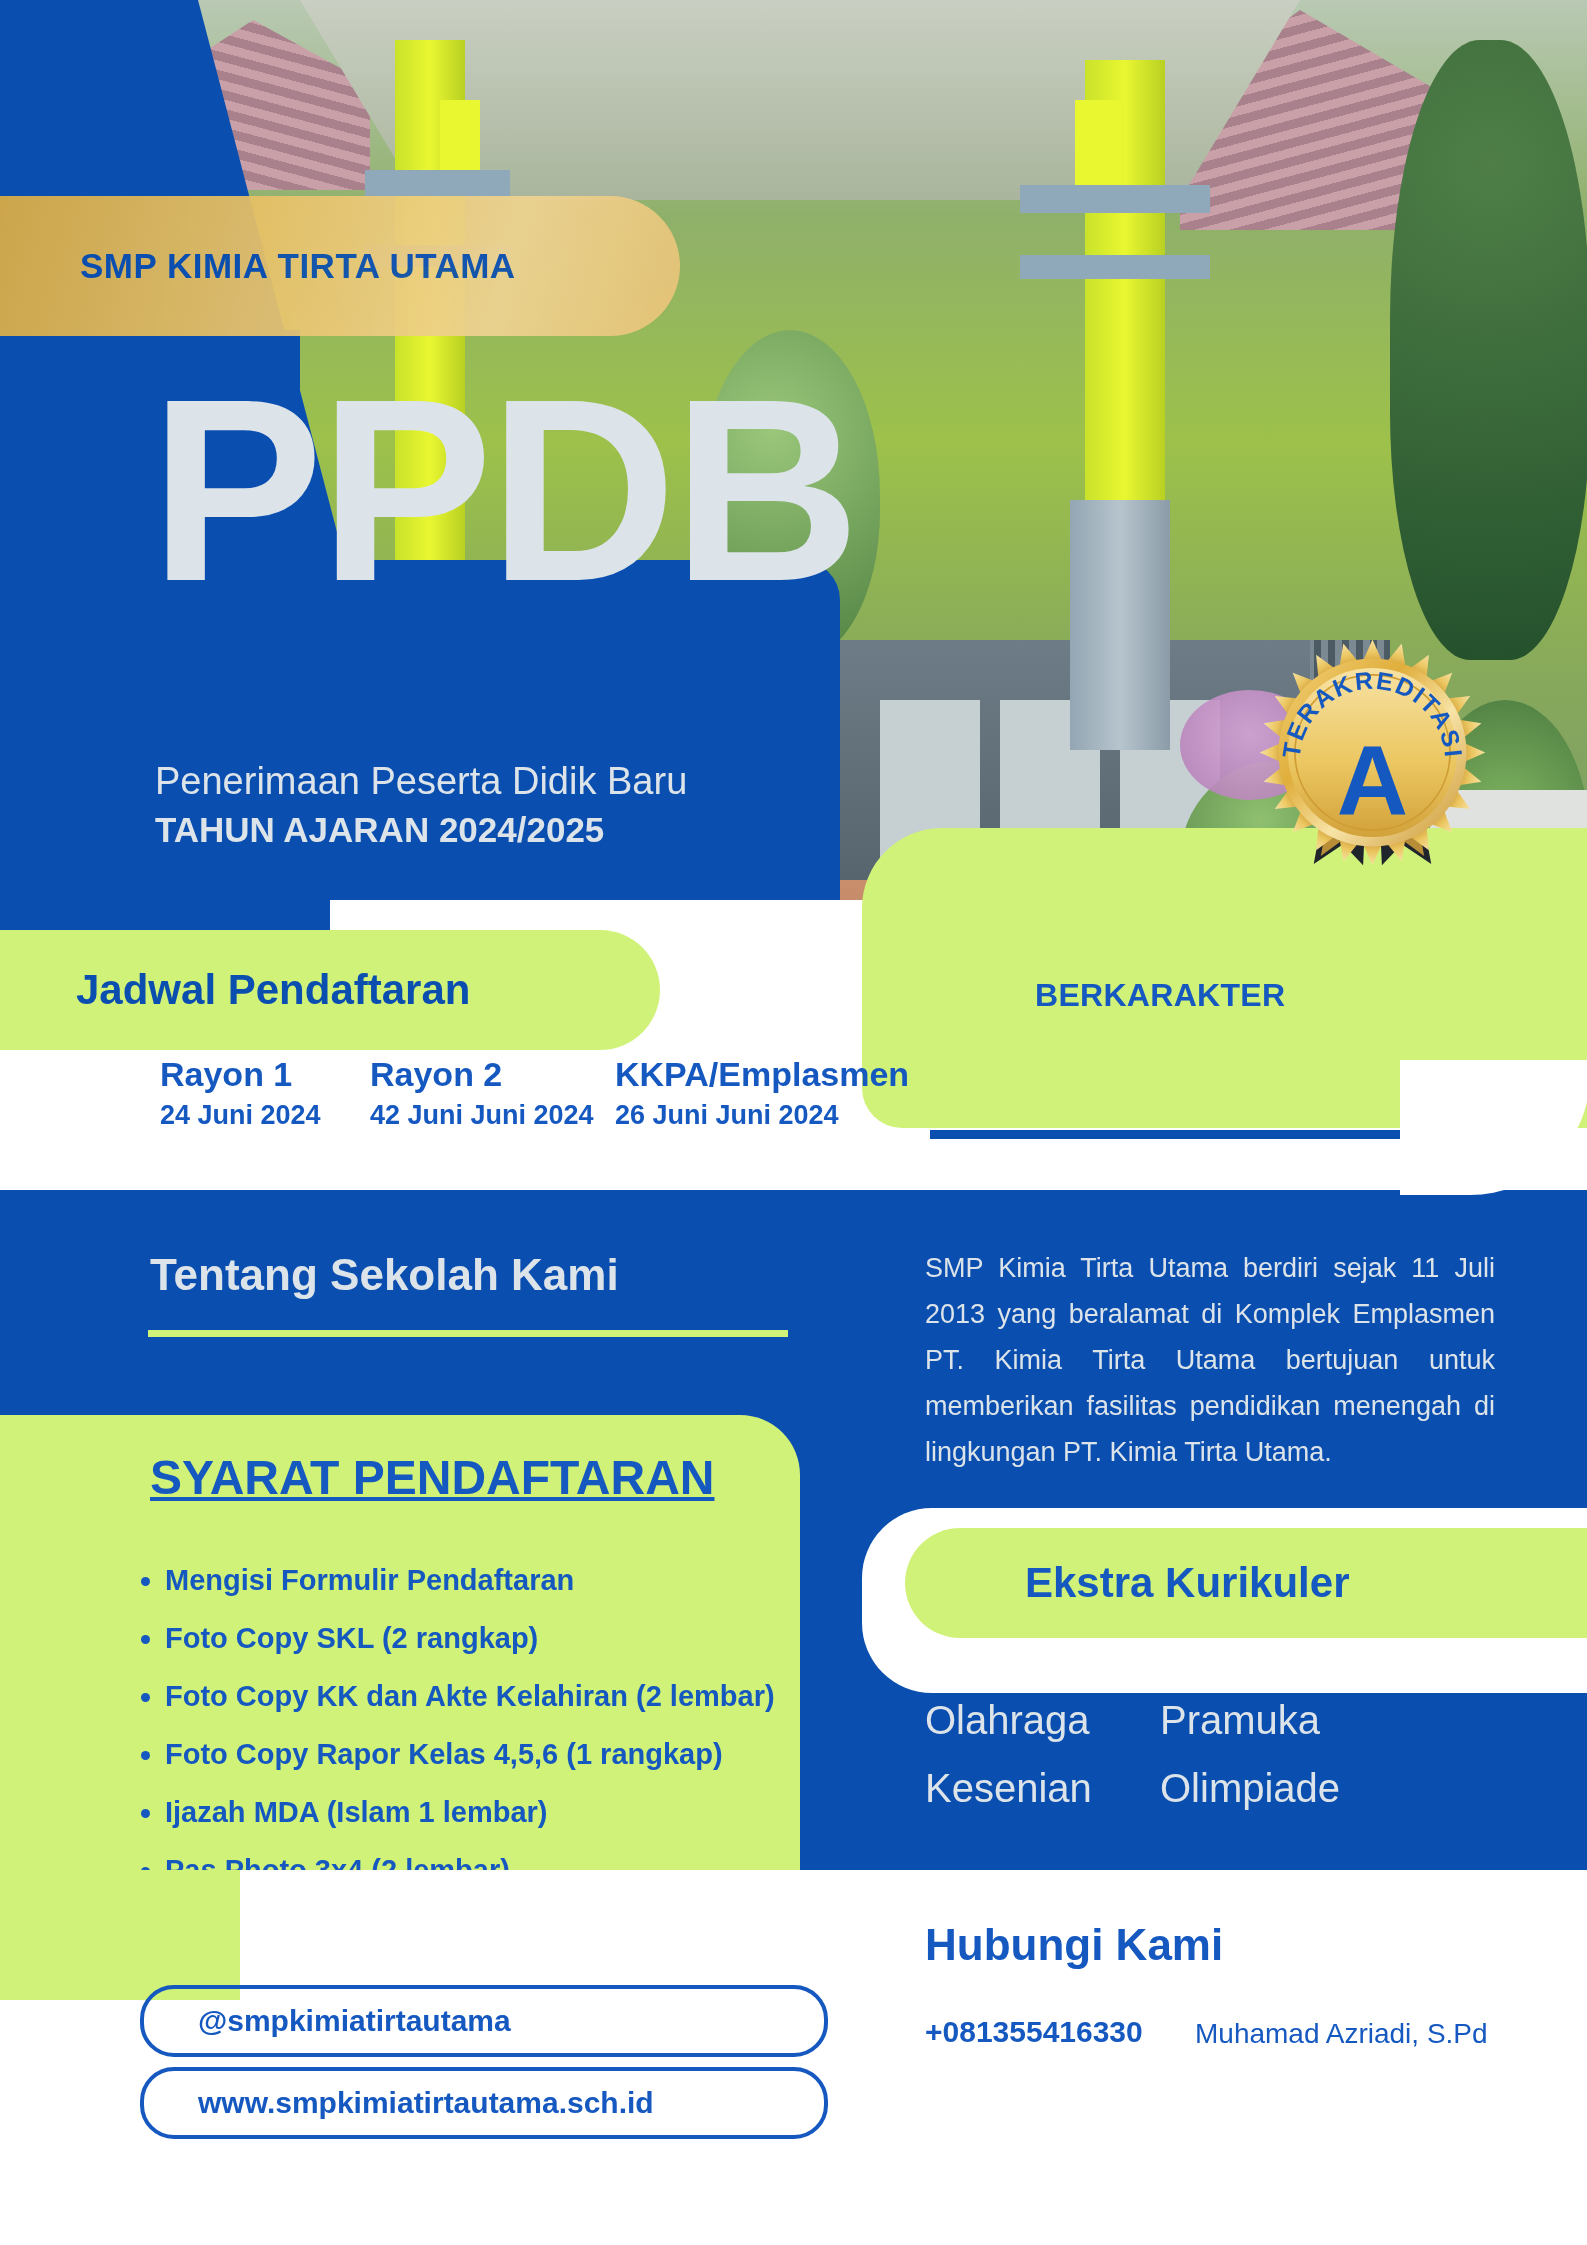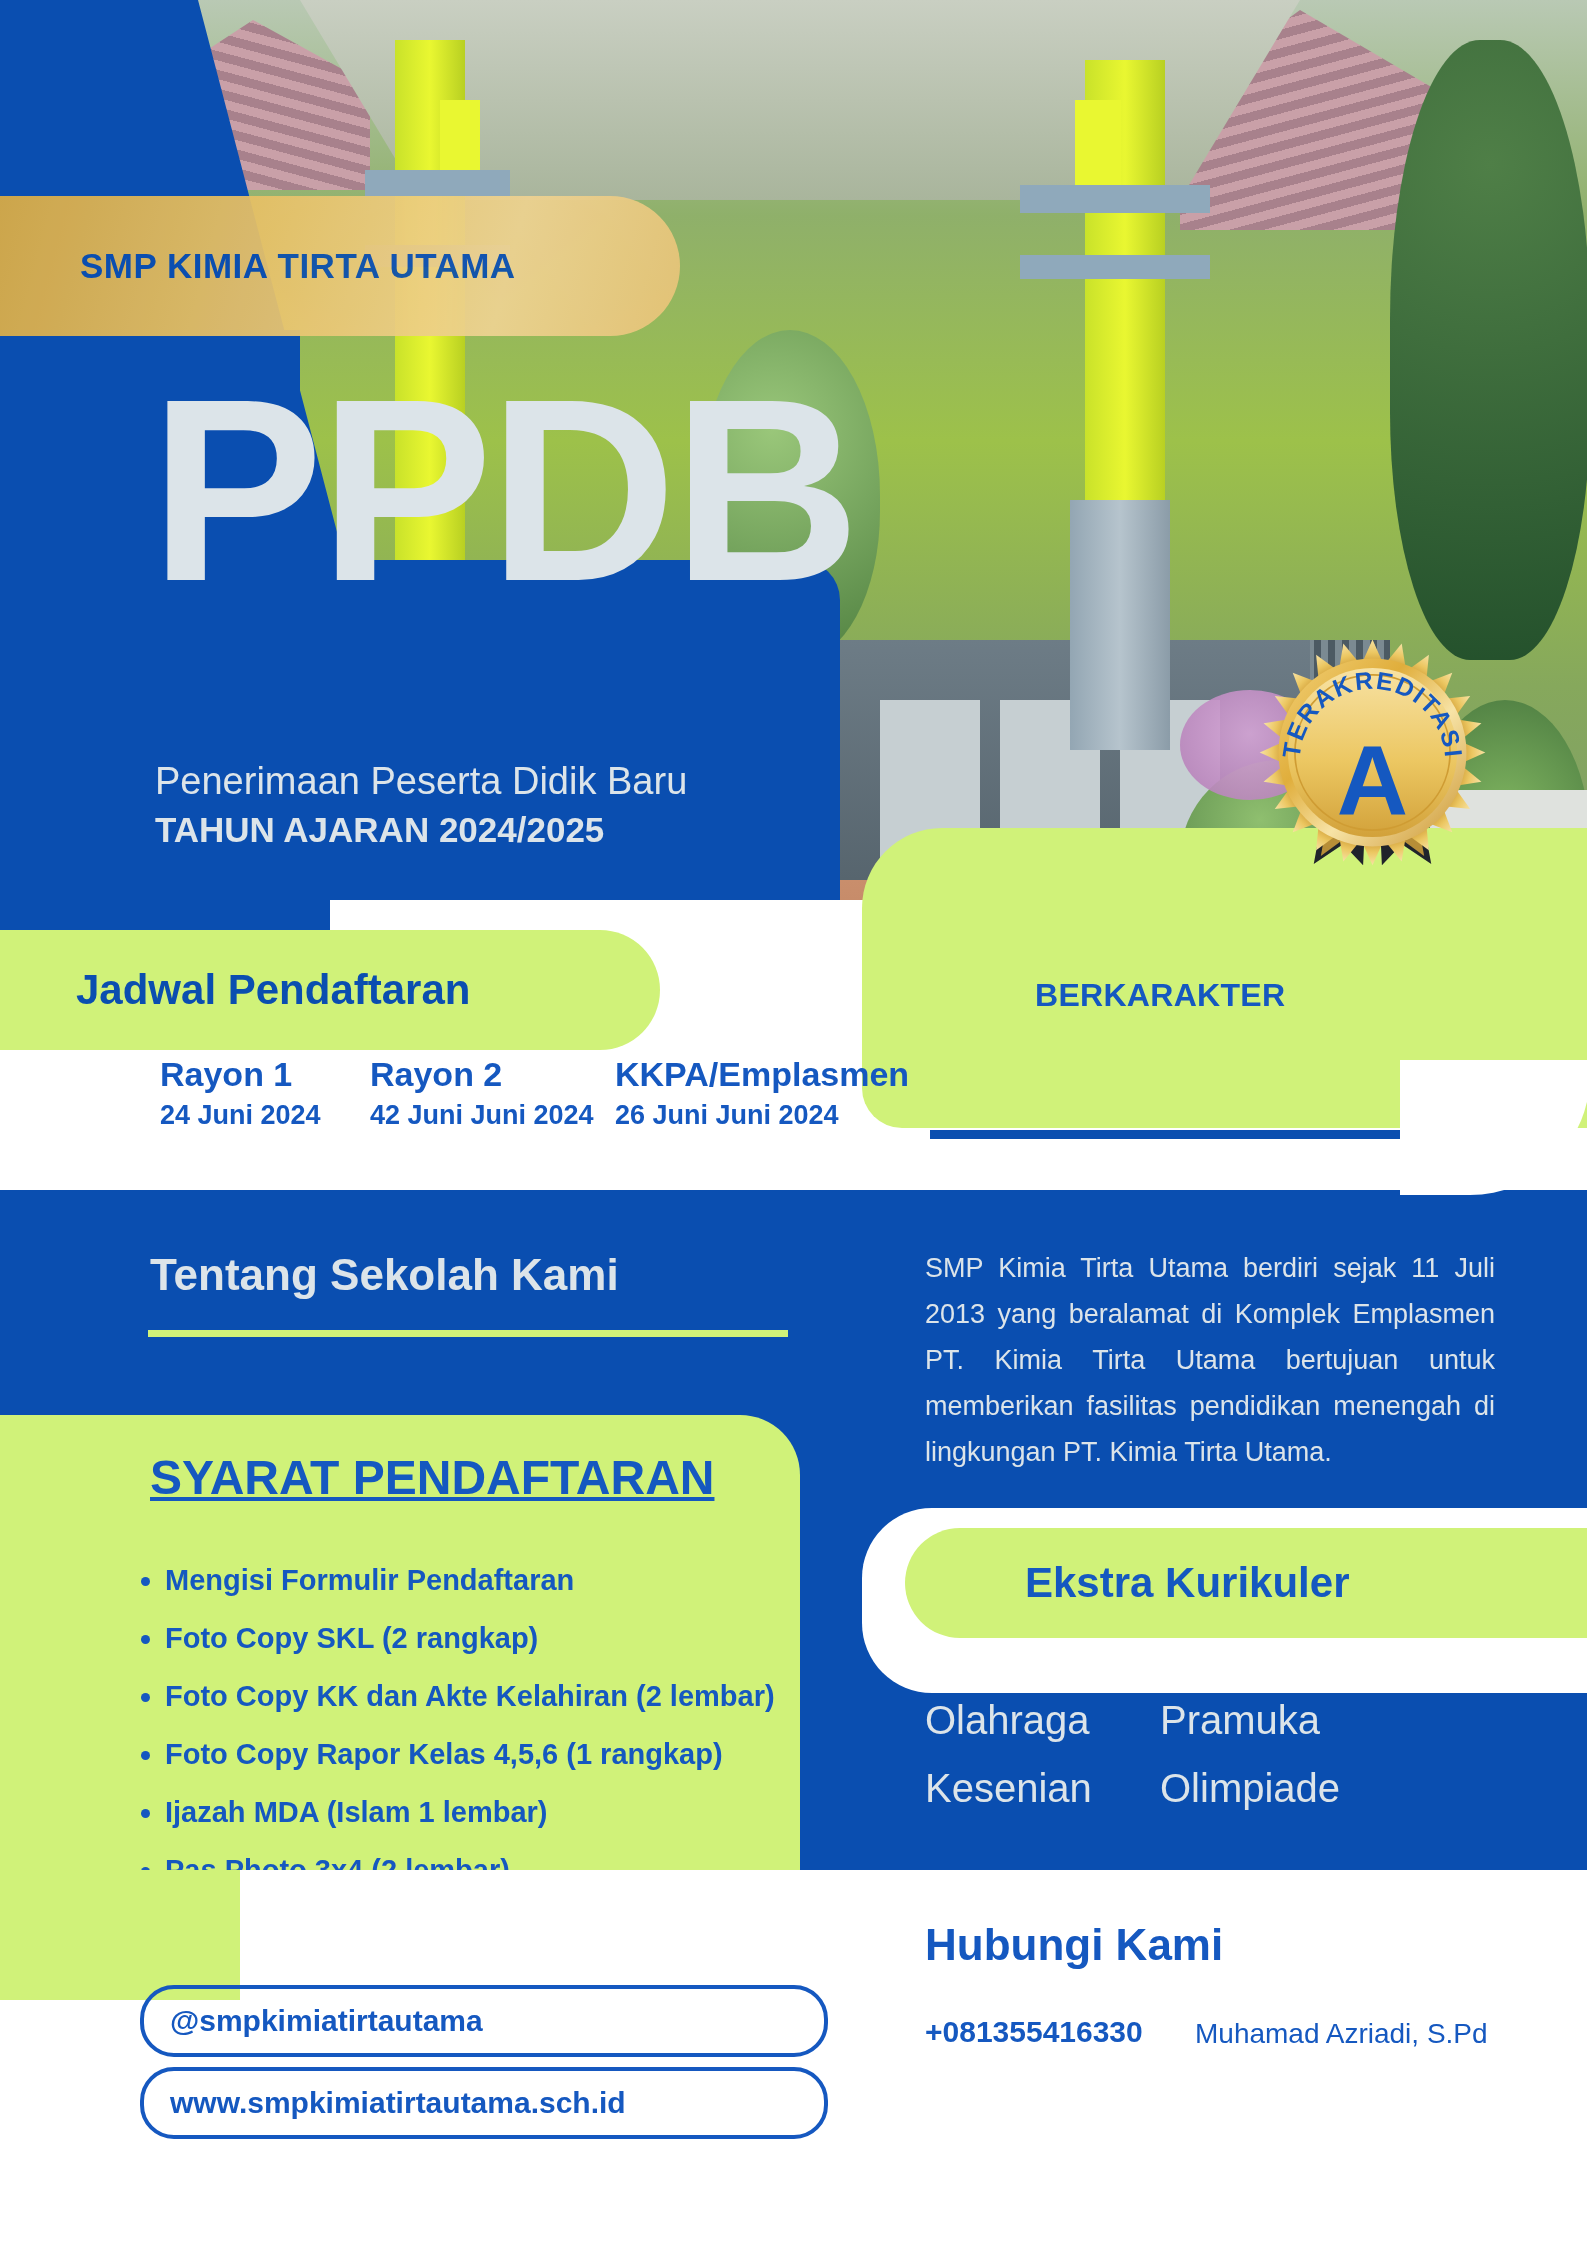--- a/index.html
+++ b/index.html
@@ -169,21 +169,21 @@
     position:absolute;left:125px;top:1555px;width:650px;margin:0;padding:0 0 0 40px;
     color:#1558c0;font-size:29px;font-weight:bold;line-height:50px;
   }
   .syarat-list li{margin-bottom:8px;}
 
   
   .pill{
     position:absolute;left:140px;width:680px;height:64px;border:4px solid #1558c0;
     border-radius:34px;display:flex;align-items:center;background:transparent;
   }
-  .pill span{margin-left:26px;color:#1558c0;font-size:30px;font-weight:bold;}
+  .pill span{margin-left:54px;color:#1558c0;font-size:30px;font-weight:bold;}
   .pill-ig{top:1985px;}
   .pill-web{top:2067px;}
 
   
   .white-strip2{
     position:absolute;left:862px;top:1508px;width:725px;height:185px;background:#ffffff;
     border-radius:70px 0 0 70px;
   }
   .ekskul-pill{
     position:absolute;left:905px;top:1528px;width:690px;height:110px;

